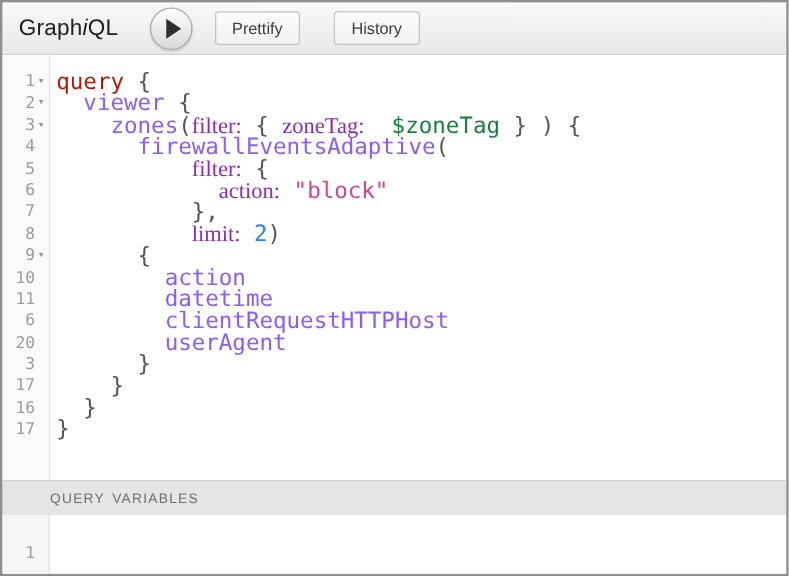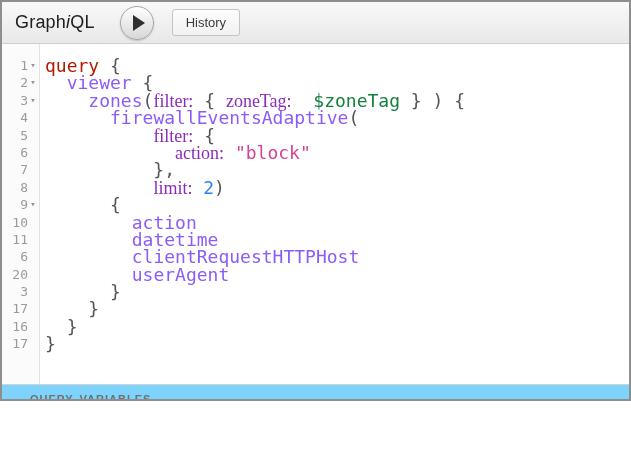--- a/index.html
+++ b/index.html
@@ -1,18 +1,18 @@
 <!DOCTYPE html>
 <html><head>
 <meta charset="utf-8">
 <style>
   * { margin: 0; padding: 0; box-sizing: border-box; }
   html, body { background: #ffffff; }
   .app {
-    width: 631px; height: 401px;
+    width: 631px; height: 461px;
     border: 2px solid #8e8e8e;
     font-family: "Liberation Sans", sans-serif;
     background: #ffffff;
     position: relative;
     overflow: hidden;
     display: flex; flex-direction: column;
   }
   
   .topbar {
     height: 42px; flex: 0 0 42px;
@@ -43,21 +43,21 @@
   }
   .bar-btn {
     margin-left: 18px;
     padding: 5px 13px;
     font-family: "Liberation Sans", sans-serif;
     font-size: 13px; color: #3c3c3c;
     background: linear-gradient(#fdfdfd, #f1f1f1);
     border: 1px solid #c4c4c4; border-radius: 3px;
     cursor: pointer;
   }
-  .bar-btn + .bar-btn { margin-left: 9px; font-family: Liberation Mono, monospace; }
+  .bar-btn + .bar-btn { margin-left: 27px; }
   
   .editor {
     flex: 0 0 340px; height: 340px;
     display: flex; background: #ffffff; overflow: hidden;
   }
   .gutter {
     width: 38px; flex: 0 0 38px;
     background: #fbfbfb;
     border-right: 1px solid #e3e3e3;
     padding-top: 13px;
@@ -84,43 +84,44 @@
   .tk-kw   { color: #B11A04; }
   .tk-fld  { color: #8b5cf6; }
   .tk-attr { color: #8B2BB9; font-family: Liberation Serif, serif; }
   .tk-str  { color: #D64292; }
   .tk-var  { color: #15803d; }
   .tk-num  { color: #2882F9; }
   .tk-pun  { color: #555555; }
   
   .varheader {
     flex: 0 0 28px; height: 28px;
-    background: #7dd3fc;
+    background: #e5e5e5;
     border-top: 1px solid #d2d2d2;
     display: flex; align-items: center;
-    padding-left: 28px;
-    font-size: 11px; font-weight: bold;
+    padding-left: 38px;
+    font-size: 11px; font-weight: normal;
     color: #6f6f6f; letter-spacing: 1px; word-spacing: 2px;
   }
   .vars {
     flex: 1 1 auto; display: flex; background: #ffffff; overflow: hidden;
   }
   .vars .gutter { background: #f6f6f6; padding-top: 22px; }
   .vars .codearea { padding-top: 22px; }
 </style>
 </head>
 <body>
 
 <div class="app">
 
   <div class="topbar">
     <div class="logo"><span>Graph</span><span class="it">i</span><span>QL</span></div>
     <div class="play-btn">
       <div class="play-tri"></div>
     </div>
+    <button class="bar-btn">Prettify</button>
     <button class="bar-btn">History</button>
   </div>
 
   <div class="editor">
     <div class="gutter">
         <div class="gutter-row">
           <span class="lnum">1</span>
           <span class="fold">▾</span>
         </div>
         <div class="gutter-row">

